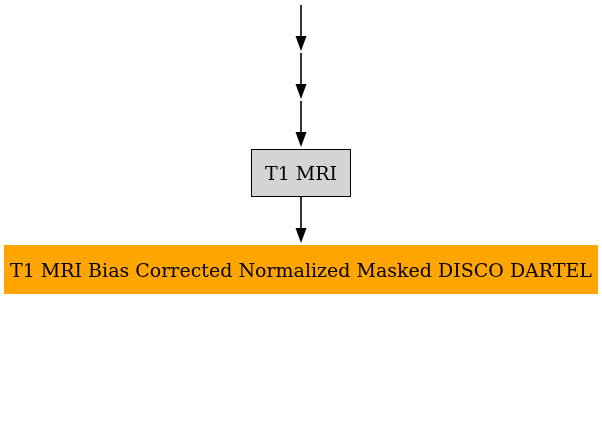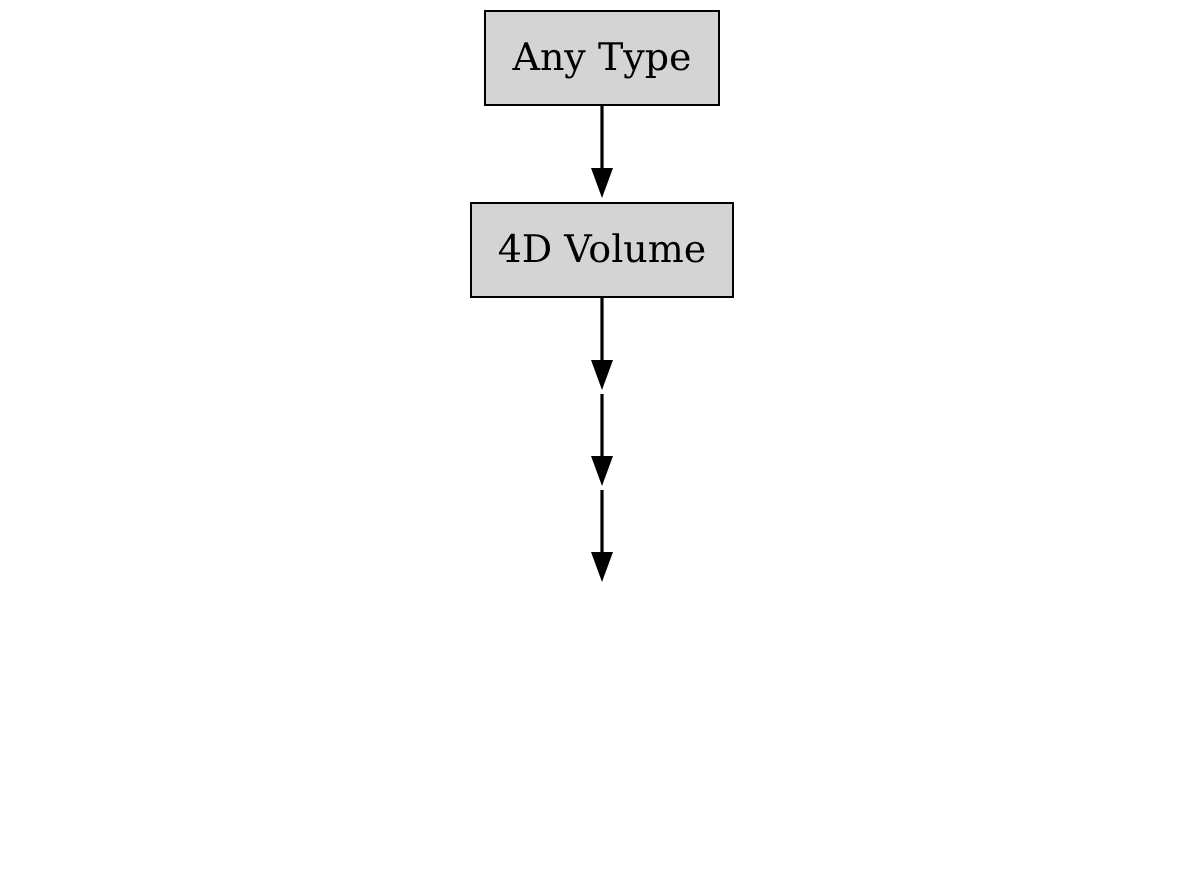--- a/index.html
+++ b/index.html
@@ -49,44 +49,44 @@
     width:16px;
     height:48px;
     display:block;
   }
 </style>
 </head>
 <body>
 
 <div class="canvas">
 
-  <div class="node">
-    <span>Any Type</span>
-  </div>
-
-  <svg class="arrow" viewBox="0 0 16 48" width="16" height="48" aria-hidden="true">
-    <line x1="8" y1="0" x2="8" y2="31" stroke="var(--edge)" stroke-width="1.6"></line>
-    <polygon points="2.5,31 13.5,31 8,46" fill="var(--edge)"></polygon>
-  </svg>
-
-  <div class="node">
-    <span>4D Volume</span>
-  </div>
 
   <svg class="arrow" viewBox="0 0 16 48" width="16" height="48" aria-hidden="true">
     <line x1="8" y1="0" x2="8" y2="31" stroke="var(--edge)" stroke-width="1.6"></line>
     <polygon points="2.5,31 13.5,31 8,46" fill="var(--edge)"></polygon>
   </svg>
 
 
   <svg class="arrow" viewBox="0 0 16 48" width="16" height="48" aria-hidden="true">
     <line x1="8" y1="0" x2="8" y2="31" stroke="var(--edge)" stroke-width="1.6"></line>
     <polygon points="2.5,31 13.5,31 8,46" fill="var(--edge)"></polygon>
   </svg>
 
 
   <svg class="arrow" viewBox="0 0 16 48" width="16" height="48" aria-hidden="true">
     <line x1="8" y1="0" x2="8" y2="31" stroke="var(--edge)" stroke-width="1.6"></line>
     <polygon points="2.5,31 13.5,31 8,46" fill="var(--edge)"></polygon>
   </svg>
 
+  <div class="node">
+    <span>T1 MRI</span>
+  </div>
+
+  <svg class="arrow" viewBox="0 0 16 48" width="16" height="48" aria-hidden="true">
+    <line x1="8" y1="0" x2="8" y2="31" stroke="var(--edge)" stroke-width="1.6"></line>
+    <polygon points="2.5,31 13.5,31 8,46" fill="var(--edge)"></polygon>
+  </svg>
+
+  <div class="node highlight">
+    <span>T1 MRI Bias Corrected Normalized Masked DISCO DARTEL</span>
+  </div>
 
 </div>
 
 </body></html>

